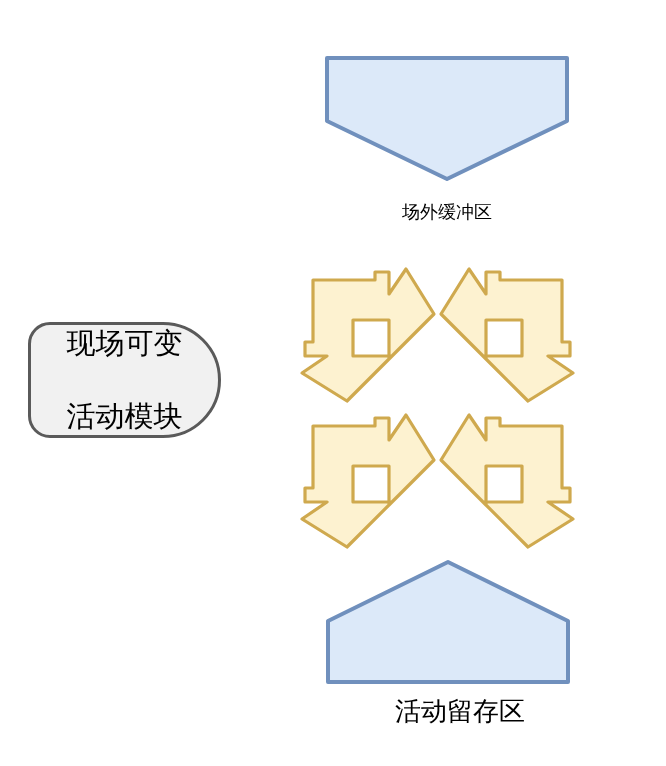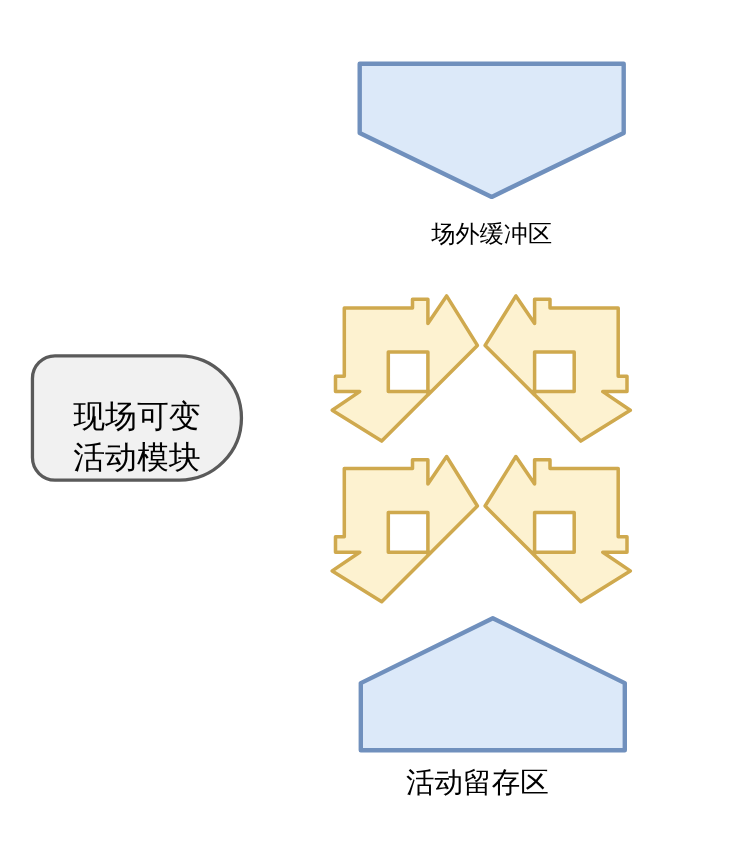--- a/index.html
+++ b/index.html
@@ -1,26 +1,26 @@
 <!DOCTYPE html>
 <html><head>
 <meta charset="utf-8">
 <style>
   html,body{margin:0;padding:0;}
   body{font-family:"Liberation Sans",sans-serif;background:#fff;}
   .canvas{position:relative;width:666px;height:766px;background:#fff;overflow:hidden;}
   .abs{position:absolute;}
   .label{color:#000;text-align:center;}
-  .top-label{left:325px;top:196px;width:244px;font-size:22px;line-height:33px;}
-  .bottom-label{left:312px;top:696px;width:244px;font-size:26px;line-height:30px;}
+  .top-label{left:325px;top:196px;width:244px;font-size:18px;line-height:33px;}
+  .bottom-label{left:338px;top:696px;width:244px;font-size:26px;line-height:30px;}
   .side-box{
     left:28px;top:322px;width:193px;height:116px;
     border:3px solid #5a5a5a;background:#f1f1f1;
     border-radius:22px 58px 58px 22px / 22px 58px 58px 22px;
-    display:flex;flex-direction:column;justify-content:flex-end;
+    display:flex;flex-direction:column;justify-content:space-between;
     font-size:29px;line-height:37px;text-align:center;color:#000;
     box-sizing:border-box;
   }
   svg{display:block;overflow:visible;}
 </style>
 </head>
 <body>
 
 <div class="canvas">
 

